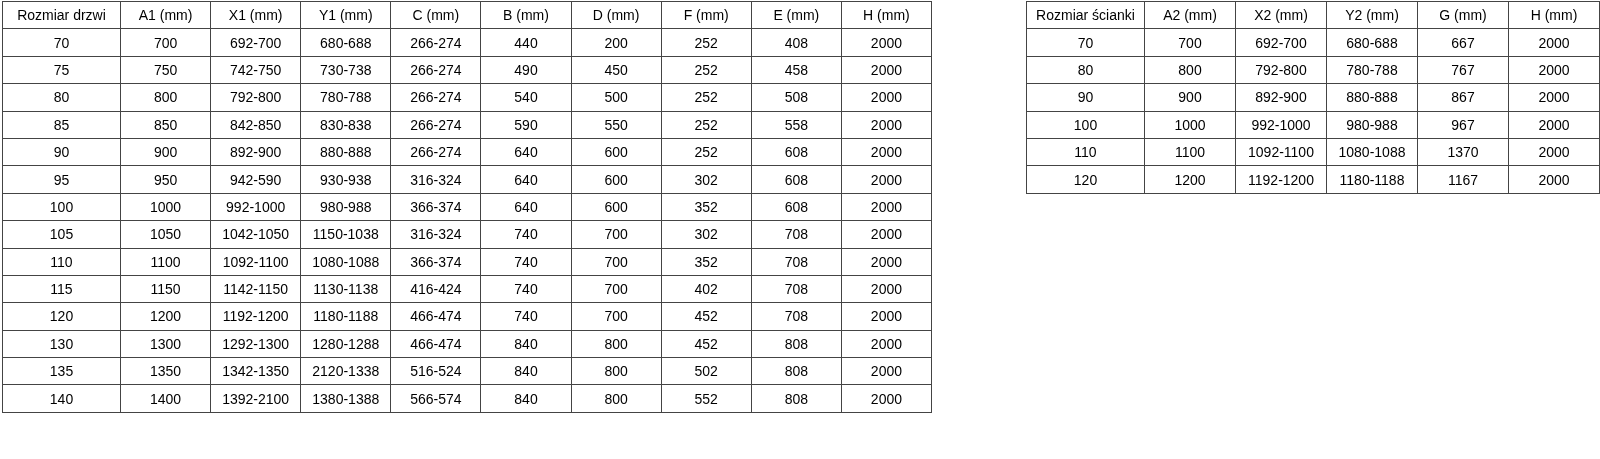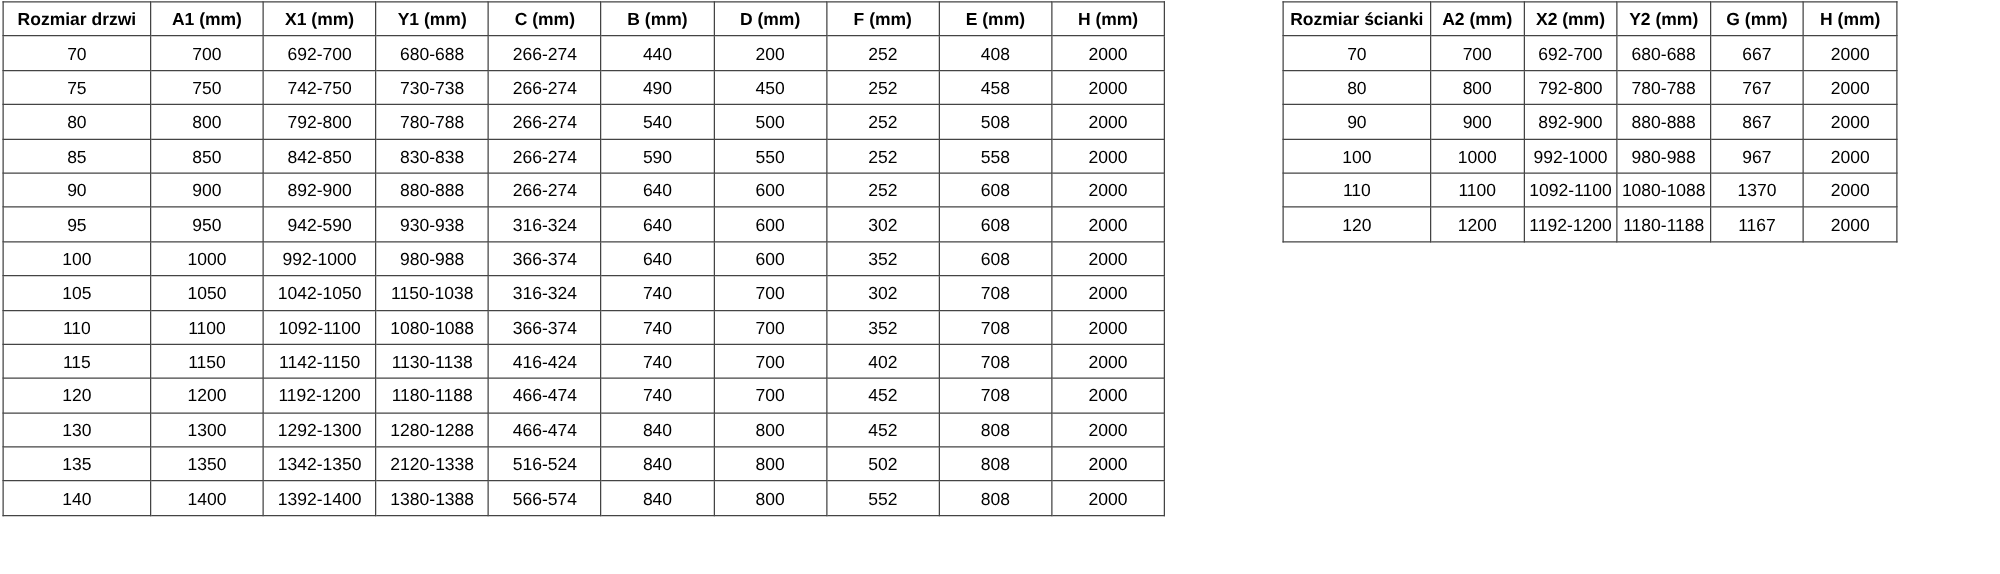--- a/index.html
+++ b/index.html
@@ -15,36 +15,36 @@
     font-family: "Liberation Sans", sans-serif;
     color: #000000;
   }
   .spec-table {
     position: absolute;
     top: 1px;
     border-collapse: collapse;
     table-layout: fixed;
   }
   .spec-table.door  { left: 2px;    width: 930px; }
-  .spec-table.wall  { left: 1026px; width: 492px; }
+  .spec-table.wall  { left: 1026px; width: 574px; }
   .spec-table th,
   .spec-table td {
     border: 1px solid #444444;
     text-align: center;
     vertical-align: middle;
     height: 27.4px;
     padding: 0 2px;
     font-size: 14px;
     line-height: 1;
     white-space: nowrap;
     overflow: hidden;
     background: #ffffff;
   }
   .spec-table th {
-    font-weight: bold;
+    font-weight: normal;
   }
   .spec-table th:first-child { width: 118px; }
 </style>
 </head>
 <body>
 
 <table class="spec-table door">
     <thead>
       <tr>
         <th>Rozmiar drzwi</th>
@@ -212,21 +212,21 @@
         <td>516-524</td>
         <td>840</td>
         <td>800</td>
         <td>502</td>
         <td>808</td>
         <td>2000</td>
       </tr>
       <tr>
         <td>140</td>
         <td>1400</td>
-        <td>1392-1400</td>
+        <td>1392-2100</td>
         <td>1380-1388</td>
         <td>566-574</td>
         <td>840</td>
         <td>800</td>
         <td>552</td>
         <td>808</td>
         <td>2000</td>
       </tr>
     </tbody>
   </table>

